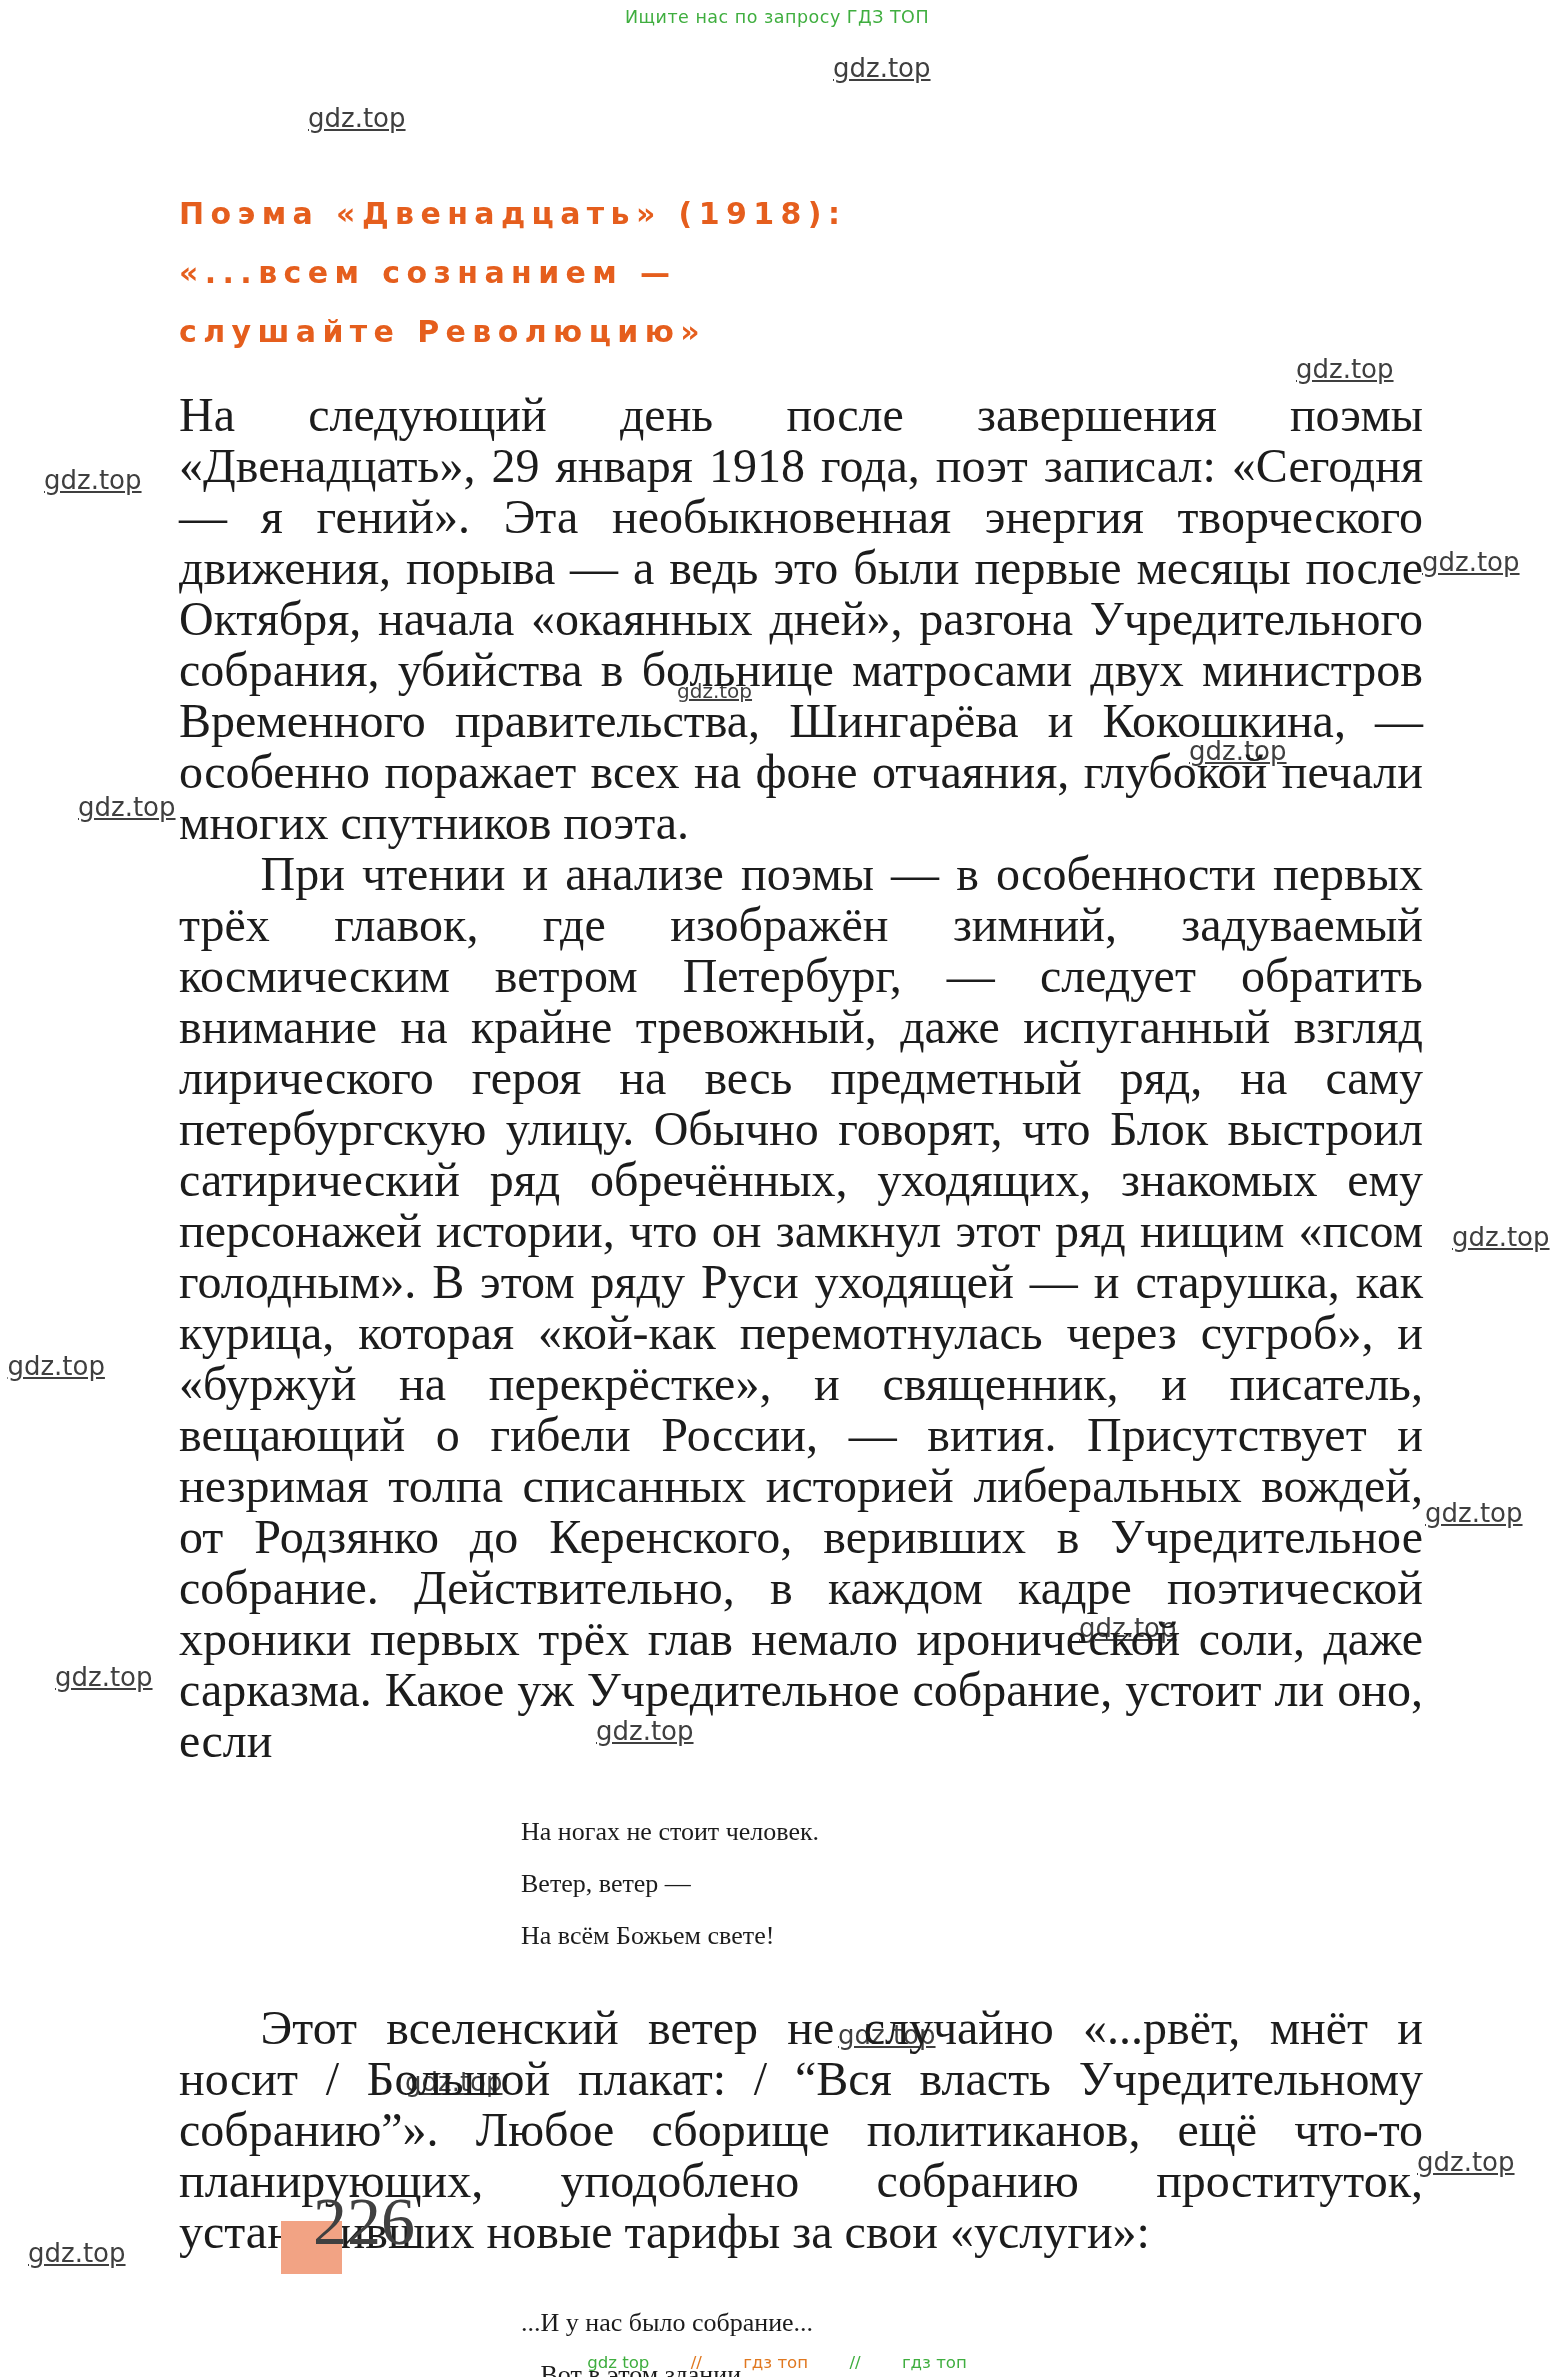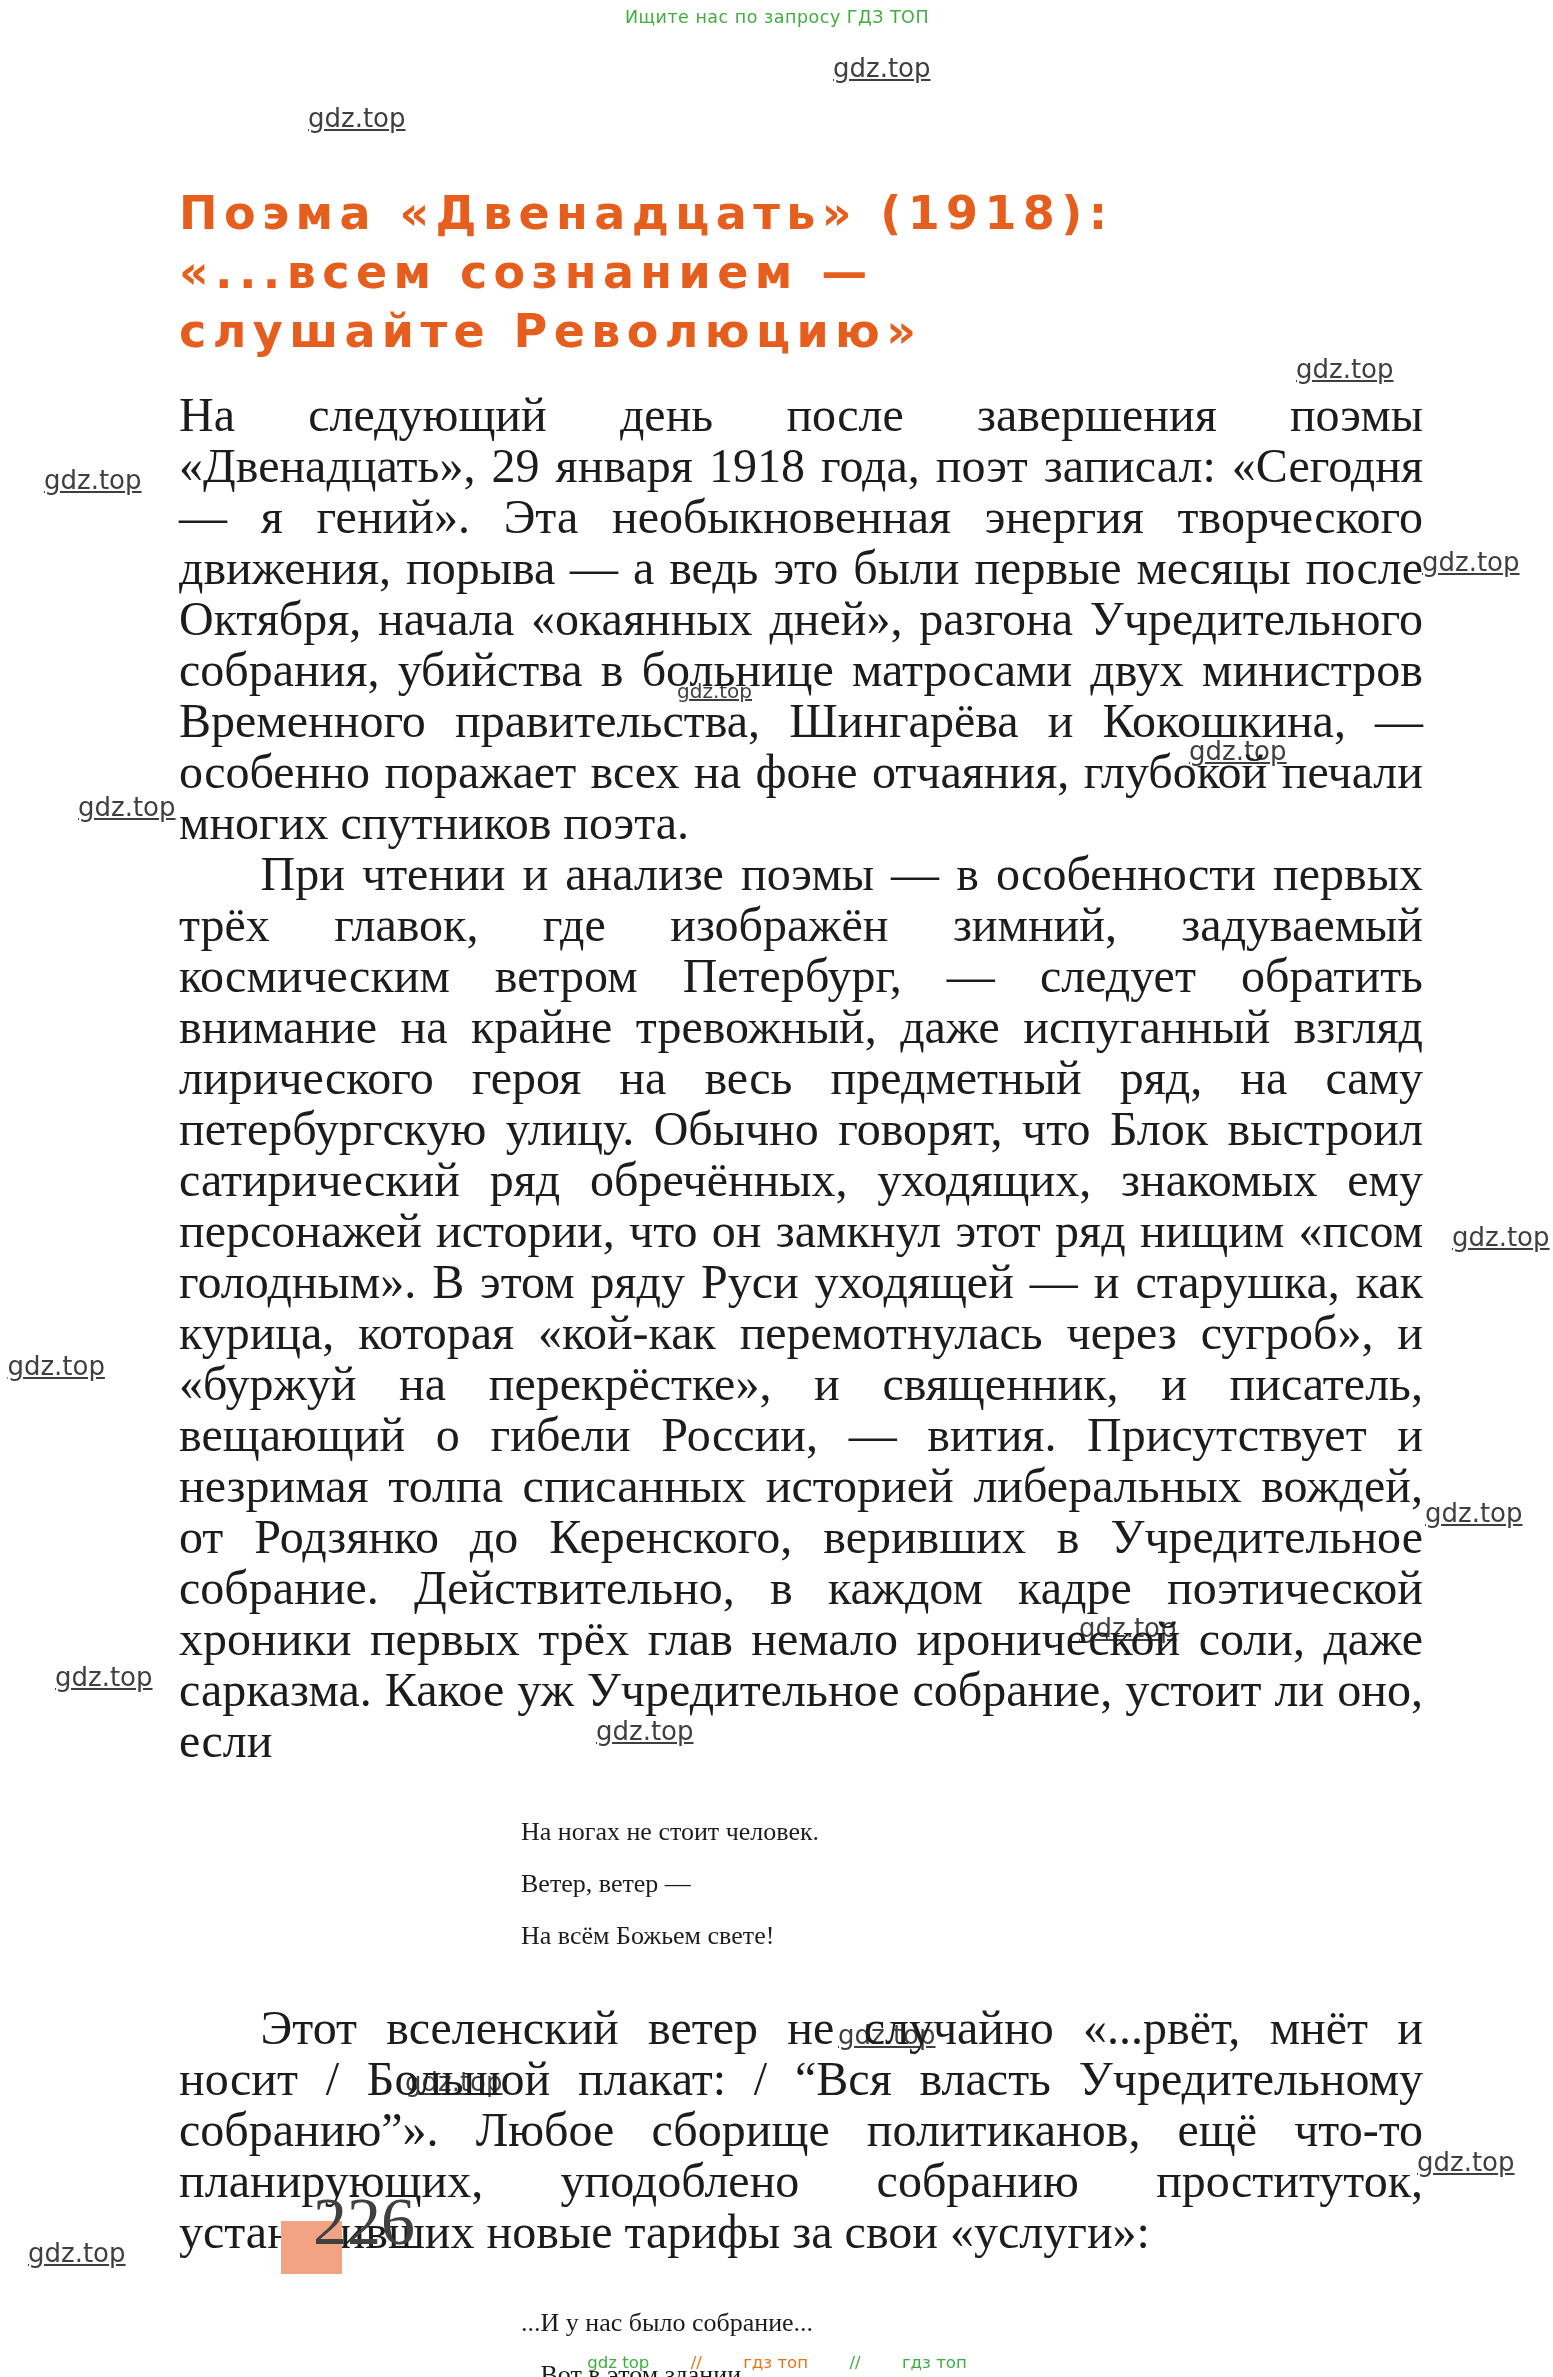--- a/index.html
+++ b/index.html
@@ -35,21 +35,21 @@
   .content {
     position: absolute;
     left: 179px;
     top: 184px;
     width: 1244px;
   }
   .heading {
     margin: 0 0 28px 0;
     font-family: "DejaVu Sans", "Liberation Sans", sans-serif;
     font-weight: bold;
-    font-size: 46px;
+    font-size: 30px;
     line-height: 59px;
     letter-spacing: 6.4px;
     color: #e55e1d;
   }
   .heading span { display: block; }
   .body-text p {
     margin: 0;
     font-size: 48px;
     line-height: 51px;
     text-align: justify;

